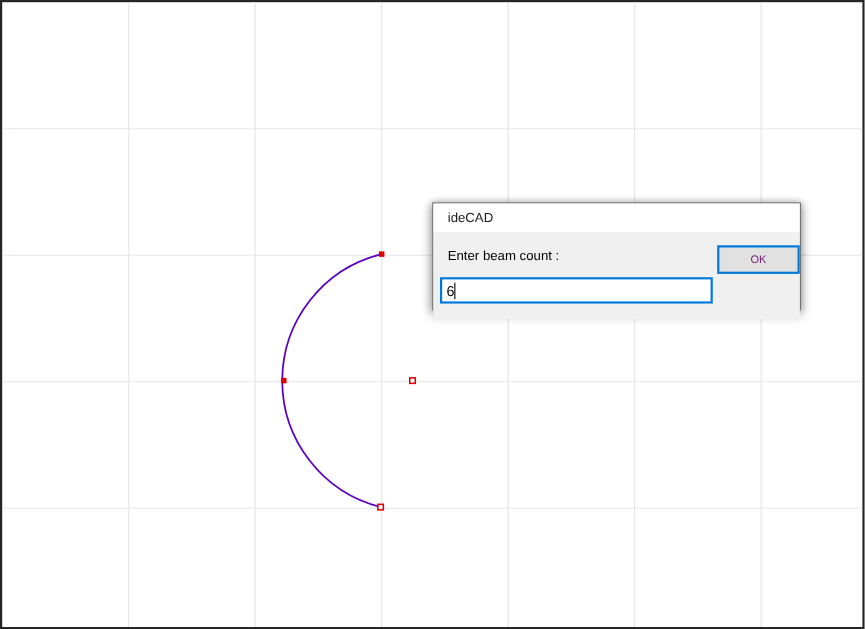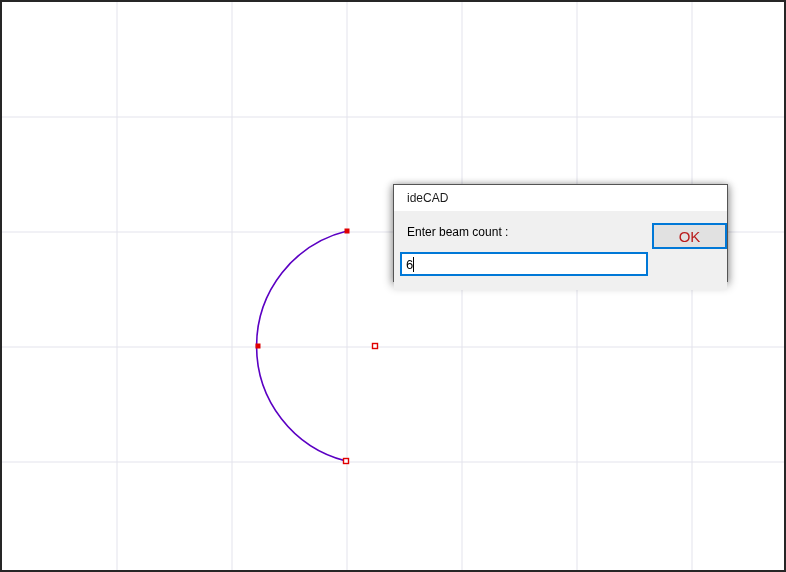--- a/index.html
+++ b/index.html
@@ -20,21 +20,21 @@
     position:absolute;left:0;top:0;width:100%;height:26px;background:var(--title_bg,#fff);
     font-size:12px;color:#1a1a1a;line-height:26px;padding-left:13px;
   }
   .dialog-body{
     position:absolute;left:0;top:26px;width:100%;height:79px;background:var(--body_bg,#f0f0f0);
   }
   .beam-label{
     position:absolute;left:13px;top:14px;font-size:12px;color:#000;
   }
   .btn{
-    position:absolute;font-size:15px;color:#b91c1c;background:var(--button_bg,#e1e1e1);
+    position:absolute;font-size:10px;color:#701a75;background:var(--button_bg,#e1e1e1);
     text-align:center;padding:0;cursor:default;
   }
   .btn-ok{left:258px;top:12px;width:75px;height:26px;border:2px solid var(--accent,#0078d7);}
   .btn-cancel{left:260px;top:44px;width:71px;height:26px;border:1px solid var(--button_border,#adadad);}
   .input-wrap{
     position:absolute;left:6px;top:41px;width:248px;height:24px;background:#fff;
     border:2px solid var(--accent,#0078d7);
   }
   .beam-input{
     position:absolute;left:0;top:0;width:100%;height:100%;border:none;outline:none;

